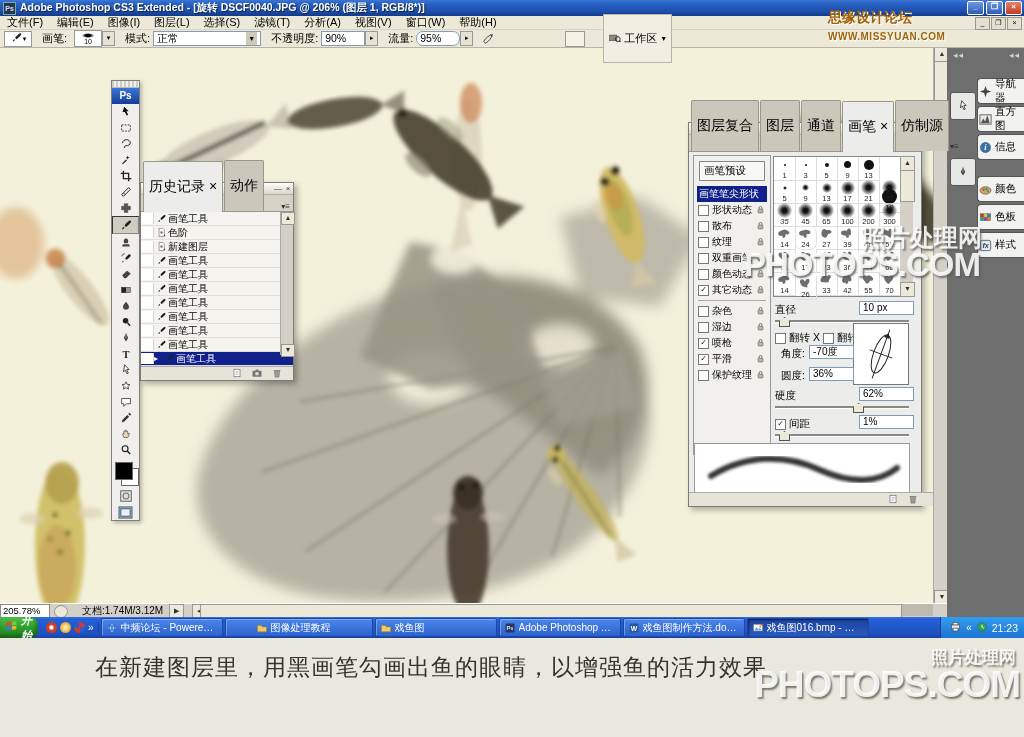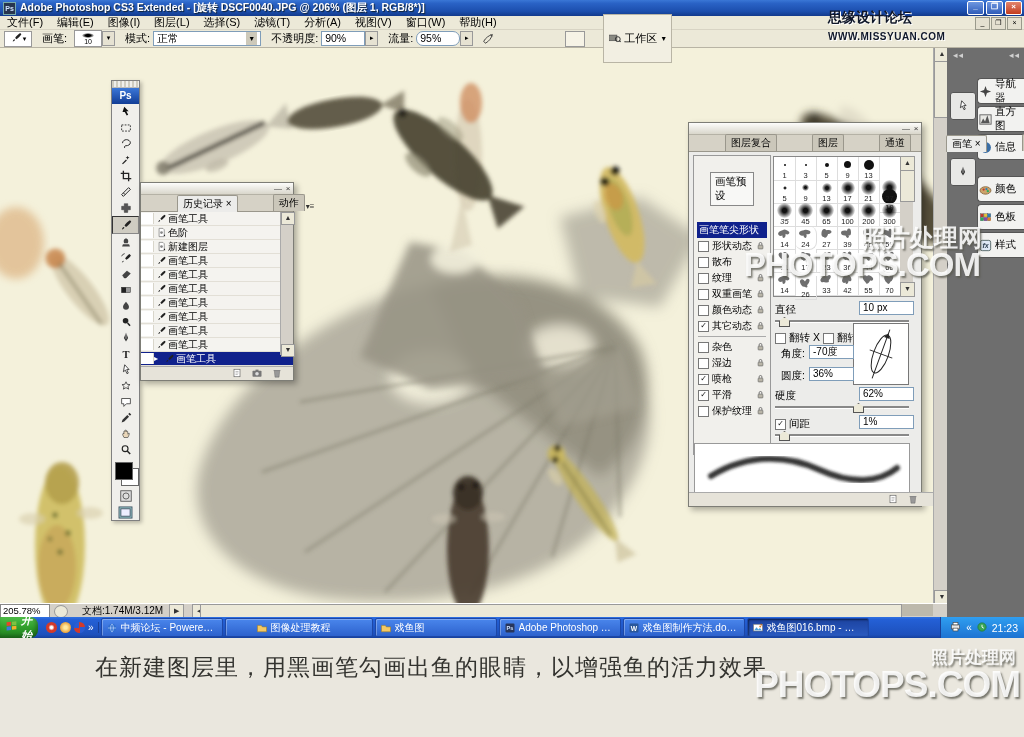--- a/index.html
+++ b/index.html
@@ -67,34 +67,34 @@
   .swatch-area{position:relative;height:30px;}
   .fg{position:absolute;left:3px;top:4px;width:16px;height:16px;background:#000;border:1px solid #666;z-index:2;}
   .bg{position:absolute;left:9px;top:10px;width:16px;height:16px;background:#fff;border:1px solid #666;z-index:1;}
   .toolfoot{height:16px;display:flex;align-items:center;justify-content:center;}
   
   .panel{background:#ececea;border:1px solid #7d7d76;box-shadow:3px 3px 6px rgba(0,0,0,.3);}
   .panel-title{height:11px;background:linear-gradient(#fdfdfb,#d9d6cb);border-bottom:1px solid #b5b2a6;
     display:flex;align-items:center;justify-content:flex-end;}
   .panel-title .pt-btn{font-size:8px;line-height:9px;width:10px;text-align:center;color:#333;}
   .tabs{display:flex;align-items:flex-end;height:16px;background:#d6d2c6;border-bottom:1px solid #9a978c;padding-left:2px;}
-  .tab{border:1px solid #9a978c;border-bottom:none;background:#cbc7ba;padding:1px 5px;font-size:10px;
-    margin-right:1px;white-space:nowrap;border-radius:2px 2px 0 0;margin-left:34px;}
+  .tab{border:1px solid #9a978c;border-bottom:none;background:#cbc7ba;padding:16px 5px;font-size:14px;
+    margin-right:1px;white-space:nowrap;border-radius:2px 2px 0 0;}
   .tab.active{background:#ececea;position:relative;top:1px;}
   .tab-menu{margin-left:auto;font-size:8px;padding-right:3px;color:#333;}
   
   .hrow{height:13px;display:flex;align-items:center;border-bottom:1px solid #e2dfd6;background:#f4f3ef;font-size:10px;}
   .hrow .src{width:12px;height:11px;border-right:1px solid #d8d5ca;background:#fff;}
   .hrow .hicon{width:14px;display:flex;justify-content:center;}
   .hrow.sel{background:#10218c;color:#fff;}
   .hfoot{height:13px;background:#e6e3d9;border-top:1px solid #aaa;display:flex;align-items:center;
     justify-content:flex-end;gap:8px;padding-right:10px;}
   
   .bp-leftcol{position:absolute;background:#f1f0ec;border:1px solid #999;}
-  .bp-header{margin:16px;border:1px solid #888;background:#f8f8f6;text-align:left;padding:2px 4px;font-size:10.5px;}
+  .bp-header{margin:5px;border:1px solid #888;background:#f8f8f6;text-align:left;padding:2px 4px;font-size:10.5px;}
   .bp-item{height:16px;display:flex;align-items:center;font-size:10px;padding-left:4px;position:relative;}
   .bp-item.sel{background:#10218c;color:#fff;margin:0 3px;padding-left:2px;}
   .cb{width:9px;height:9px;border:1px solid #777;background:#fff;margin-right:3px;flex:none;
     font-size:8px;line-height:8px;text-align:center;color:#111;}
   .locki{position:absolute;right:4px;top:2px;}
   .bgrid{position:absolute;background:#fff;border:1px solid #888;}
   .bcell{position:absolute;width:21px;height:23px;border-right:1px solid #ddd;border-bottom:1px solid #ddd;
     display:flex;flex-direction:column;align-items:center;justify-content:flex-end;}
   .bcell .num{font-size:7.5px;line-height:8px;color:#222;}
   .dot{border-radius:50%;background:#111;margin:auto;}
@@ -103,21 +103,21 @@
   .slider .track{position:absolute;left:0;right:0;top:3px;height:2px;background:#888;border-bottom:1px solid #fff;}
   .slider .thumb{position:absolute;top:0;width:9px;height:8px;background:#ece9d8;border:1px solid #555;
     clip-path:polygon(50% 0,100% 40%,100% 100%,0 100%,0 40%);}
   .bp-label{position:absolute;font-size:10.5px;white-space:nowrap;}
   .bp-field{position:absolute;background:#fff;border:1px solid #7f9db9;height:12px;line-height:12px;
     font-size:10px;padding-left:3px;}
   .stroke-preview{position:absolute;background:#fff;border:1px solid #999;}
   
   .wm{position:absolute;color:rgba(255,255,255,.88);font-weight:bold;text-shadow:1.5px 1.5px 2px rgba(90,90,80,.8);
     white-space:nowrap;z-index:40;}
-  #wm-top{left:828px;top:9px;font-size:14px;color:#0f172a;text-shadow:1px 1px 0 #fff;font-weight:bold;z-index:40;}
+  #wm-top{left:828px;top:9px;font-size:14px;color:#a16207;text-shadow:1px 1px 0 #fff;font-weight:bold;z-index:40;}
   #wm-top .small{font-size:10px;letter-spacing:.5px;}
   
   #taskbar{left:0;top:617px;width:1024px;height:21px;
     background:linear-gradient(180deg,#2f71e3 0%,#2460d6 12%,#1d50bc 85%,#16409c 100%);display:flex;align-items:center;}
   #startbtn{width:38px;height:21px;border-radius:0 8px 8px 0;
     background:linear-gradient(180deg,#4fbf49 0%,#2f9e2b 50%,#1f7d1e 100%);
     color:#fff;font-weight:bold;font-style:italic;font-size:11px;display:flex;align-items:center;
     box-shadow:inset -2px -2px 4px rgba(0,0,0,.3);}
   .ql{display:flex;align-items:center;gap:3px;padding:0 4px;border-right:1px solid #1a3f96;margin-left:4px;}
   .taskbtn{height:17px;margin-left:2px;background:linear-gradient(#4a86ec,#2d62cd);border:1px solid #1d47a6;

